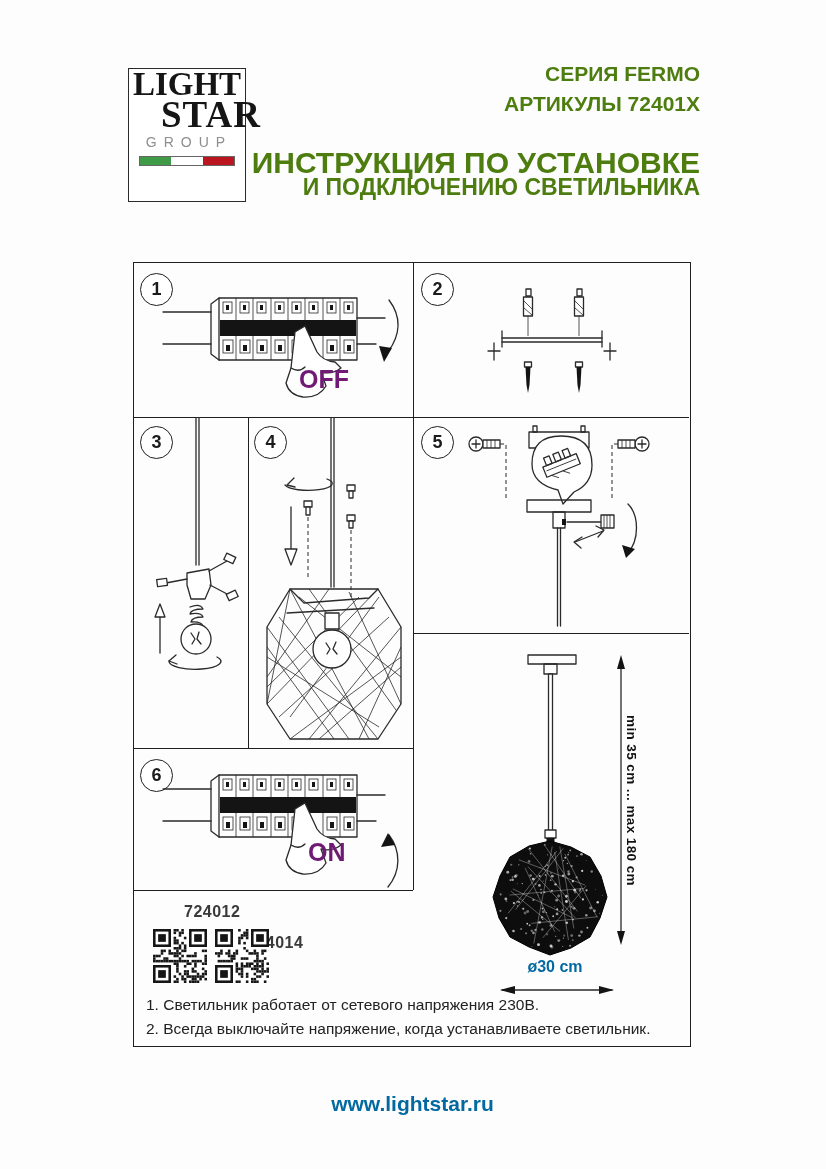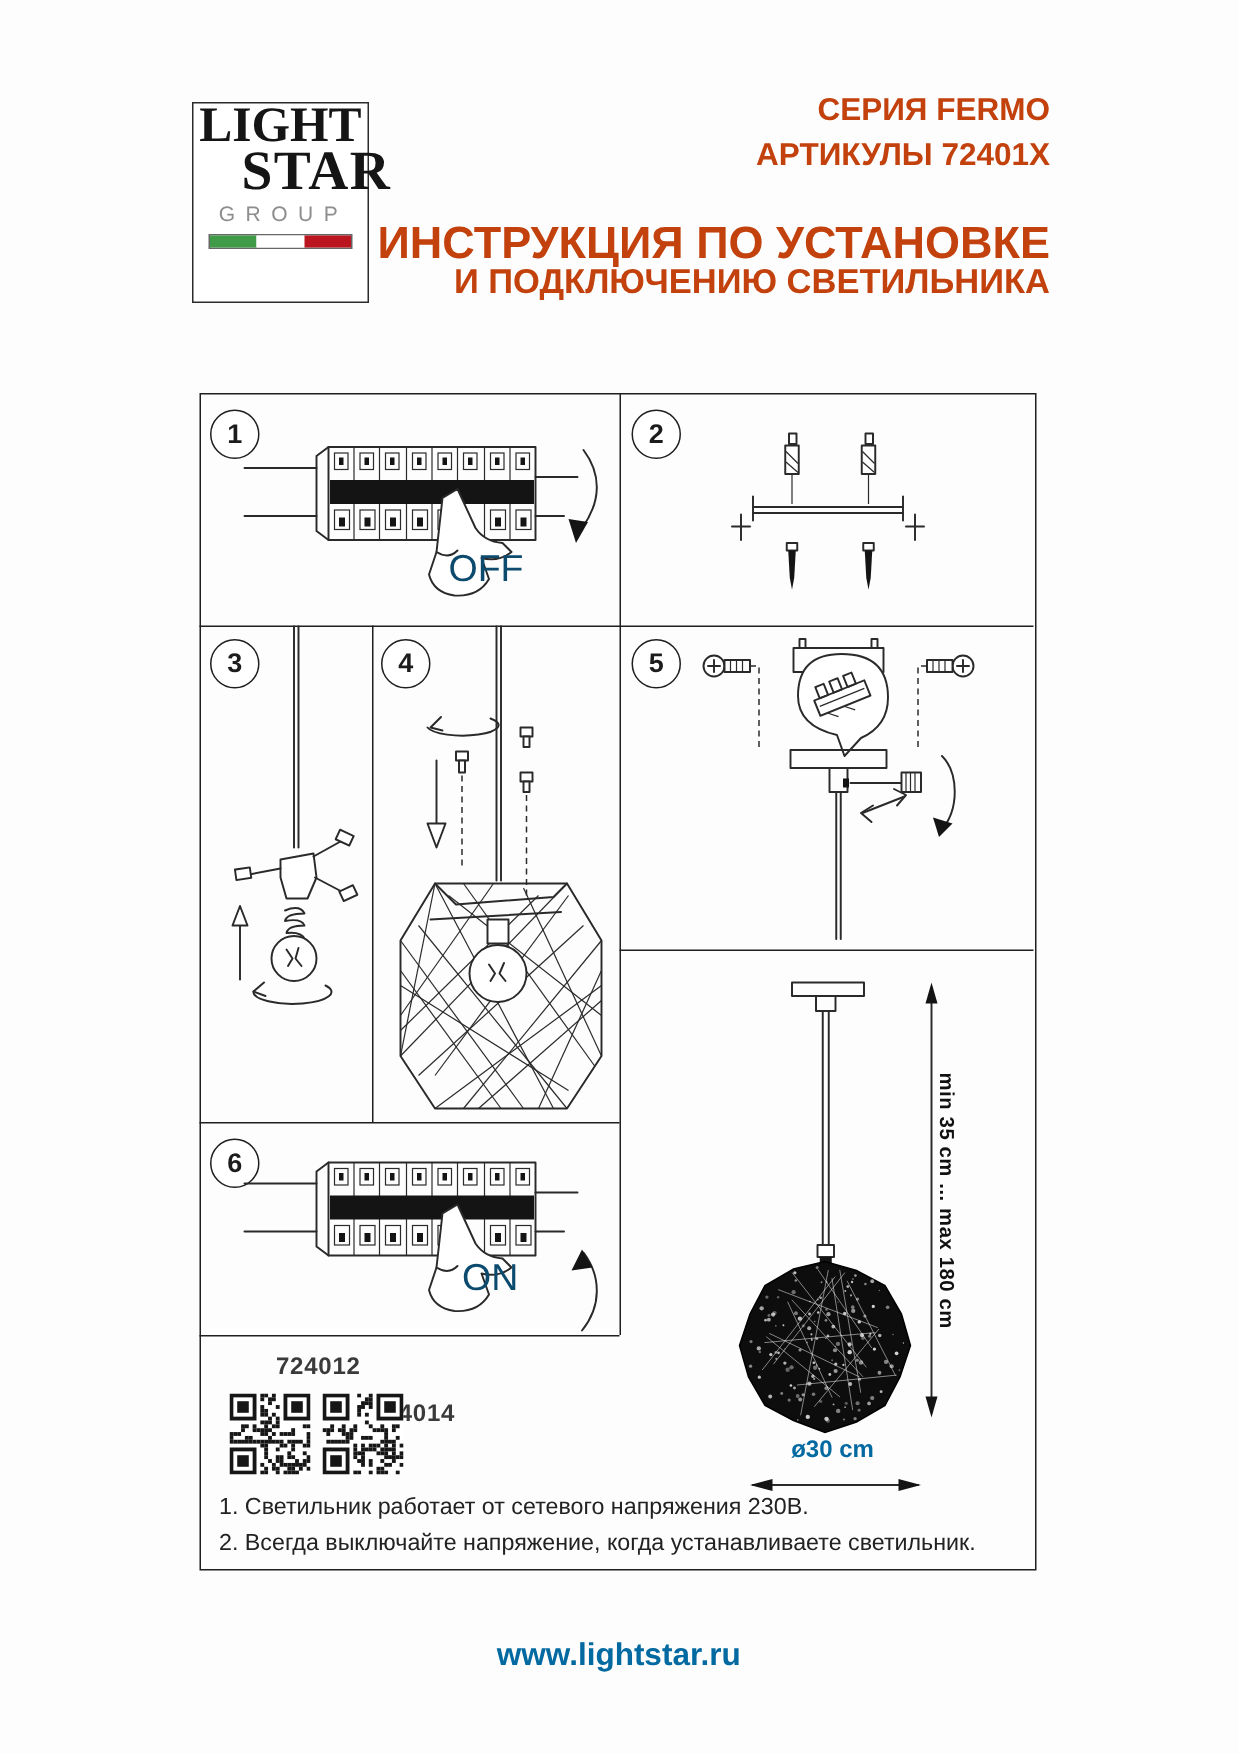--- a/index.html
+++ b/index.html
@@ -9,35 +9,35 @@
   
   .logo-box{left:128px;top:68px;width:116px;height:132px;border:1.3px solid #2b2b2b;
             background:#fff;text-align:center;}
   .logo-light{font-family:"Liberation Serif","DejaVu Serif",serif;font-weight:bold;
               font-size:33px;line-height:30px;margin-top:0;letter-spacing:0px;color:#151515;}
   .logo-star{font-family:"Liberation Serif","DejaVu Serif",serif;font-weight:bold;
              font-size:37px;line-height:32px;letter-spacing:1px;color:#151515;margin-left:32px;}
   .logo-group{font-size:14px;letter-spacing:7px;color:#8e8e8e;margin-top:3px;text-indent:4px;}
   .flag{width:94px;height:8px;border:1px solid #666;margin:6px auto 0;display:flex;}
   .flag div{flex:1;}
-  .hdr-right{right:126px;text-align:center;font-weight:bold;color:#c2410c;}
+  .hdr-right{right:126px;text-align:center;font-weight:bold;color:#4d7c0f;}
   .series{top:62px;font-size:21px;}
   .articles{top:92px;font-size:21px;}
   .title1{top:146px;font-size:30px;}
   .title2{top:174px;font-size:23px;}
   
   .box{border:1.6px solid #1f1f1f;}
   .hline{border-top:1.6px solid #1f1f1f;height:0;}
   .vline{border-left:1.6px solid #1f1f1f;width:0;}
   
   .stepnum{width:31px;height:31px;border:1.6px solid #1f1f1f;border-radius:50%;
            display:flex;align-items:center;justify-content:center;
            font-size:18px;font-weight:bold;background:#fff;}
   
-  .switch-label{font-size:25px;color:#0c4a6e;}
+  .switch-label{font-size:25px;color:#701a75;font-weight:bold;}
   .qr-label{font-size:16px;font-weight:bold;color:#3a3a3a;letter-spacing:.5px;margin-left:32px;}
   .note{font-size:15.5px;color:#222;}
   .site{left:133px;top:1092px;width:559px;text-align:center;font-size:21px;font-weight:bold;color:#0369a1;}
   .dim-v{left:620px;top:655px;height:290px;width:22px;display:flex;align-items:center;justify-content:center;
          writing-mode:vertical-rl;font-size:13.5px;font-weight:bold;letter-spacing:.4px;color:#111;}
   .dim-h{left:503px;top:958px;width:104px;text-align:center;font-size:16px;font-weight:bold;color:#0369a1;}
   svg{display:block;}
   .sk{stroke:#2a2a2a;stroke-width:1.3;fill:none;stroke-linecap:round;stroke-linejoin:round;}
   .skf{stroke:#2a2a2a;stroke-width:1.3;fill:#fff;stroke-linejoin:round;}
   .blk{fill:#141414;stroke:none;}

